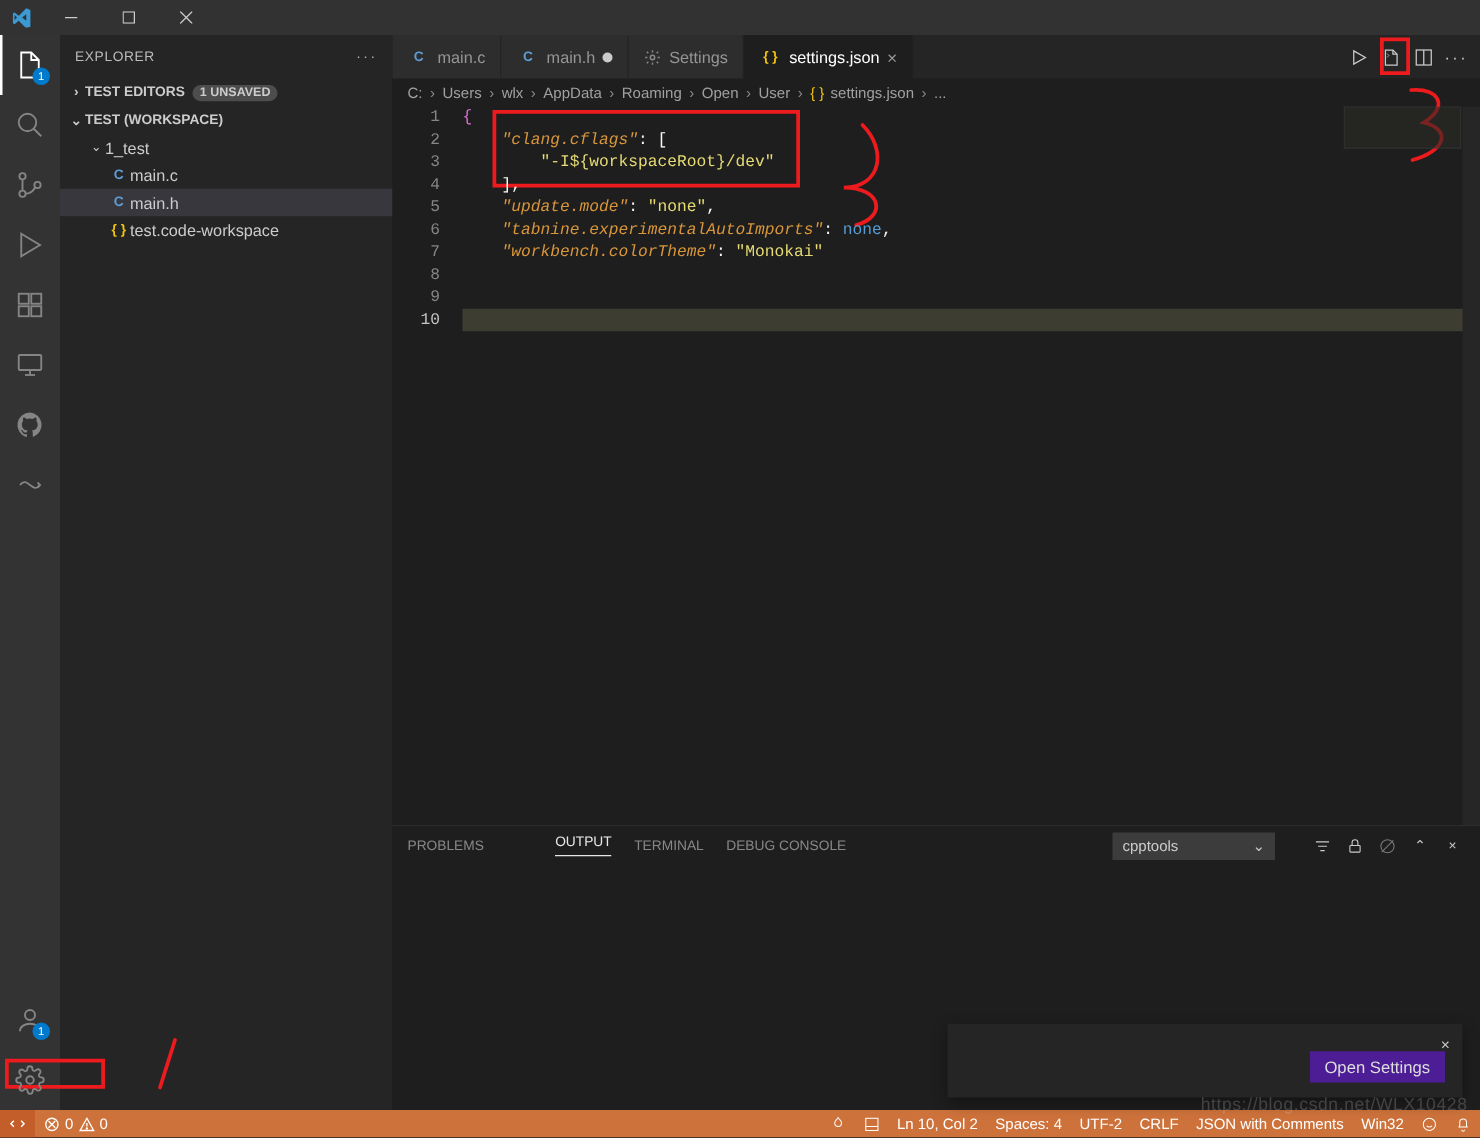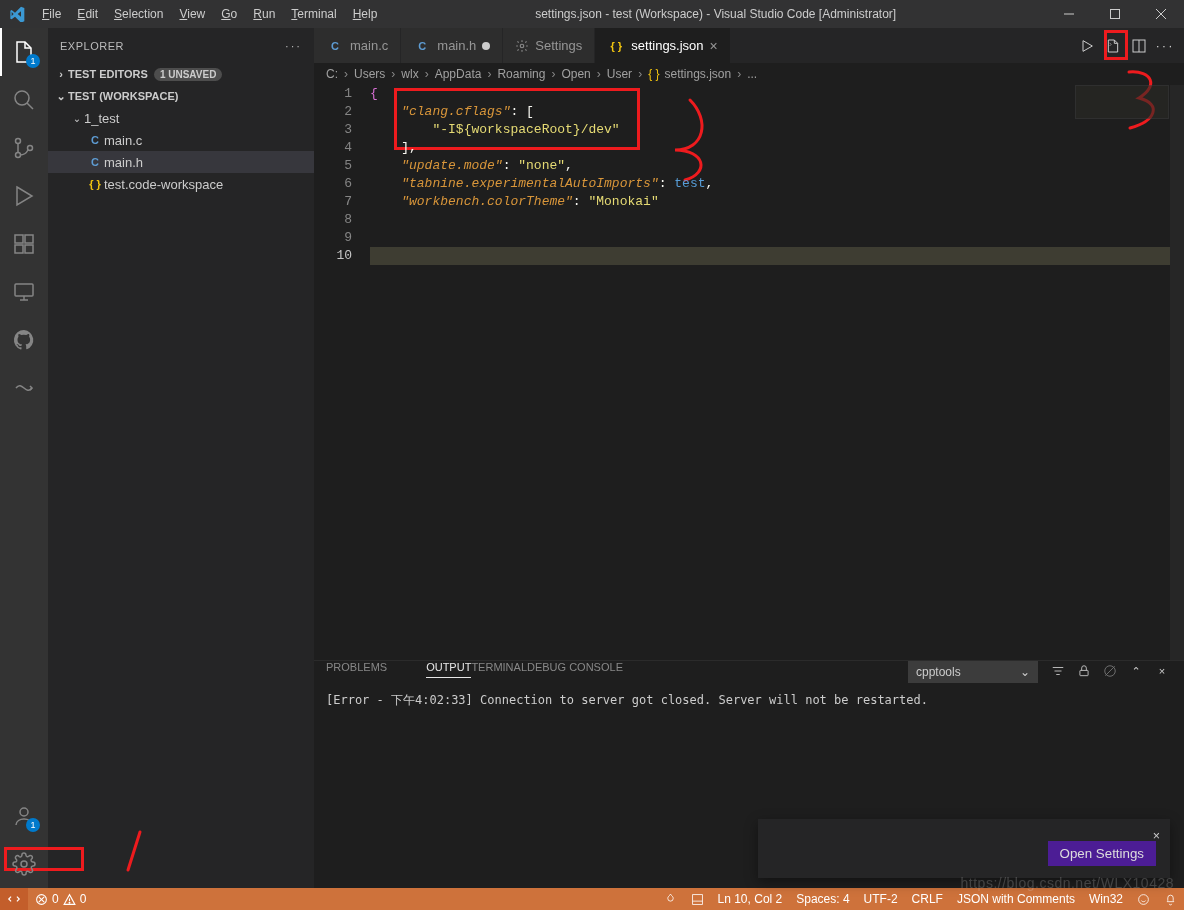--- a/index.html
+++ b/index.html
@@ -211,23 +211,23 @@
 .panel {
   height: 228px;
   background: #1e1e1e;
   border-top: 1px solid #2b2b2b;
   display: flex;
   flex-direction: column;
 }
 .panel-tabs {
   height: 31px;
   display: flex;
-  align-items: flex-start;
+  align-items: center;
   padding: 0 12px;
-  gap: 0;
+  gap: 18px;
   font-size: 11px;
   color: #888;
 }
 .panel-tab { cursor:default; }
 .panel-tab.active { color:#e7e7e7; border-bottom:1px solid #e7e7e7; padding-bottom:4px;margin-left:39px; }
 .panel-spacer { flex:1; }
 .panel-select {
   background: #3c3c3c;
   color:#ccc;
   border:none;
@@ -309,31 +309,20 @@
 <svg class="annot-stroke" style="left:122px; top:830px; width:25px; height:45px;">
     <path d="M18 2 L6 40" stroke="#ee1b1e" stroke-width="3" fill="none" stroke-linecap="round"></path>
   </svg>
 
 <div class="title-bar">
   <div class="vscode-logo">
     <svg width="16" height="16" viewBox="0 0 24 24">
         <path fill="#3b99d4" d="M23 3l-5-2-9 9-5-4-2 1v12l2 1 5-4 9 9 5-2V3zm-5 13l-5-4 5-4v8zM4 15V9l3 3-3 3z"></path>
       </svg>
   </div>
-  <div class="menu-bar">
-    <div class="menu-item"><span class="und">F</span>ile</div>
-    <div class="menu-item"><span class="und">E</span>dit</div>
-    <div class="menu-item"><span class="und">S</span>election</div>
-    <div class="menu-item"><span class="und">V</span>iew</div>
-    <div class="menu-item"><span class="und">G</span>o</div>
-    <div class="menu-item"><span class="und">R</span>un</div>
-    <div class="menu-item"><span class="und">T</span>erminal</div>
-    <div class="menu-item"><span class="und">H</span>elp</div>
-  </div>
-  <div class="title-text">settings.json - test (Workspace) - Visual Studio Code [Administrator]</div>
   <div class="win-controls">
     <div class="win-control">
         <svg width="10" height="10">
           <line x1="0" y1="5" x2="10" y2="5" stroke="#ccc" stroke-width="1"></line>
         </svg>
       </div>
     <div class="win-control">
         <svg width="10" height="10">
           <rect x="0.5" y="0.5" width="9" height="9" fill="none" stroke="#ccc" stroke-width="1"></rect>
         </svg>
@@ -531,21 +520,21 @@
           <div class="ln">9</div>
           <div class="ln active-line-gutter">10</div>
       </div>
       <div class="code-content">
         <div class="line-highlight"></div>
         <div class="code-line"><span class="tok-bracket">{</span></div>
         <div class="code-line">    <span class="tok-key-prop">"clang.cflags"</span><span class="tok-punc">: [</span></div>
         <div class="code-line">        <span class="tok-str">"-I${workspaceRoot}/dev"</span></div>
         <div class="code-line">    <span class="tok-punc">],</span></div>
         <div class="code-line">    <span class="tok-key-prop">"update.mode"</span><span class="tok-punc">: </span><span class="tok-str">"none"</span><span class="tok-punc">,</span></div>
-        <div class="code-line">    <span class="tok-key-prop">"tabnine.experimentalAutoImports"</span><span class="tok-punc">: </span><span class="tok-bool">test</span><span class="tok-punc">,</span></div>
+        <div class="code-line">    <span class="tok-key-prop">"tabnine.experimentalAutoImports"</span><span class="tok-punc">: </span><span class="tok-bool">none</span><span class="tok-punc">,</span></div>
         <div class="code-line">    <span class="tok-key-prop">"workbench.colorTheme"</span><span class="tok-punc">: </span><span class="tok-str">"Monokai"</span></div>
         <div class="code-line"></div>
         <div class="code-line"></div>
         <div class="code-line"><span class="tok-bracket">}</span></div>
       </div>
       <div class="minimap">
           <div class="minimap-box"></div>
         </div>
       <div class="vsb">
           <div class="vsb-thumb"></div>
@@ -580,23 +569,20 @@
           <div class="pa-ic">
               <svg width="14" height="14" viewBox="0 0 24 24" fill="none" stroke="#777" stroke-width="1.5">
                 <circle cx="12" cy="12" r="9"></circle>
                 <line x1="4" y1="20" x2="20" y2="4"></line>
               </svg>
             </div>
           <div class="pa-ic">⌃</div>
           <div class="pa-ic">×</div>
         </div>
       </div>
-      <div class="panel-body">
-        <div>[Error - 下午4:02:33] Connection to server got closed. Server will not be restarted.</div>
-      </div>
     </div>
   </div>
 </div>
 
 <div class="status-bar">
   <div class="sb-left">
     <div class="sb-item" style="background:#c35e2b;">
       <svg width="14" height="14" viewBox="0 0 24 24" fill="none" stroke="#fff" stroke-width="2">
           <path d="M7 8l-4 4 4 4M17 8l4 4-4 4"></path>
         </svg>

